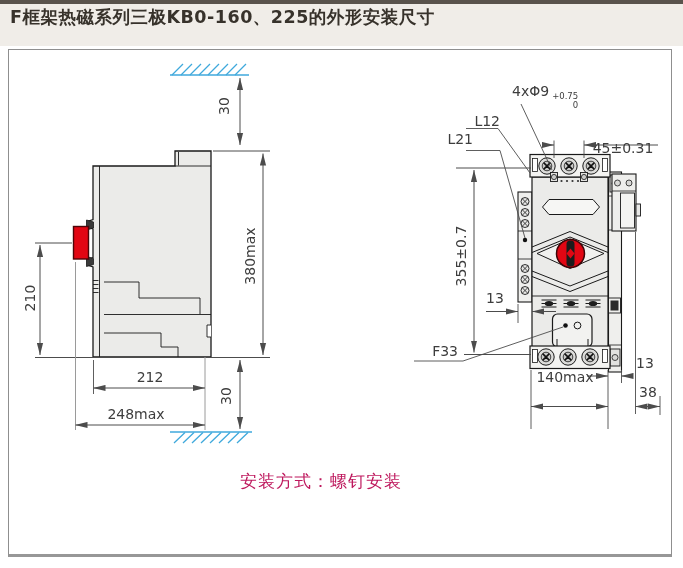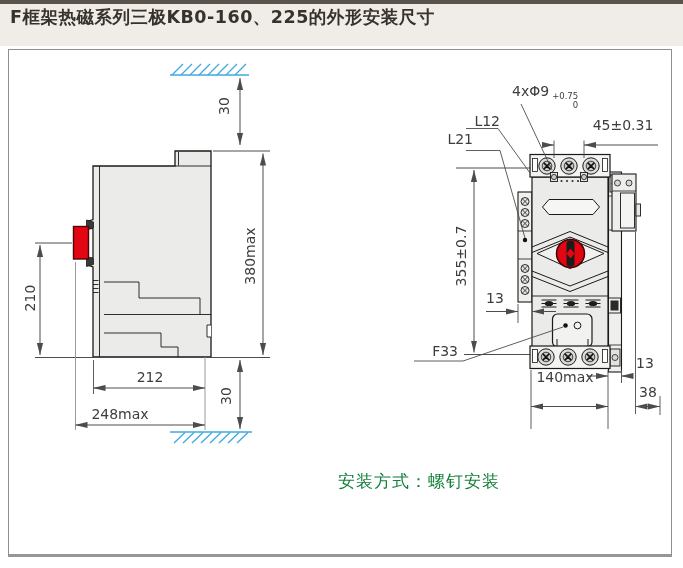--- a/index.html
+++ b/index.html
@@ -28,22 +28,22 @@
   .thin{stroke-width:.9;}
   .dim{
     position:absolute;font-size:14px;color:#3d3d3d;text-align:center;
     line-height:1.15;white-space:nowrap;
   }
   .rot{transform:rotate(-90deg);}
   .lbl-left{text-align:right;}
   .tol{display:inline-flex;flex-direction:column;font-size:8.5px;line-height:1.05;
        vertical-align:-3px;margin-left:3px;color:#3d3d3d;}
   .note{
-    position:absolute;left:240px;top:470px;width:260px;text-align:right;
-    font-size:17px;color:#15803d;letter-spacing:1px;
+    position:absolute;left:240px;top:470px;width:260px;text-align:left;
+    font-size:17px;color:#be185d;letter-spacing:1px;
   }
 </style>
 </head>
 <body>
 
 <div class="top-accent"></div>
 <header class="titlebar">
   <h1>F框架热磁系列三极KB0-160、225的外形安装尺寸</h1>
 </header>
 
@@ -269,29 +269,29 @@
       <line x1="660" y1="396" x2="660" y2="415" class="thin"></line>
       <line x1="635.5" y1="406.5" x2="660" y2="406.5" marker-start="url(#as)" marker-end="url(#ae)"></line>
     </g>
   </g>
 </svg>
 
 <span class="dim rot" style="left:206px;top:98px;width:36px">30</span>
 <span class="dim rot" style="left:216px;top:248px;width:68px">380max</span>
 <span class="dim rot" style="left:8px;top:290px;width:44px">210</span>
 <span class="dim" style="left:118px;top:369px;width:64px">212</span>
-<span class="dim" style="left:80px;top:406px;width:80px">248max</span>
+<span class="dim" style="left:96px;top:406px;width:80px">248max</span>
 <span class="dim rot" style="left:208px;top:388px;width:36px">30</span>
 
 <span class="dim lbl-left" style="left:512px;top:83px"><span>4xΦ9</span><span class="tol">
       <span>+0.75</span>
       <span>0</span>
     </span></span>
 
-<span class="dim" style="left:585px;top:117px;width:76px">45±0.31</span>
+<span class="dim" style="left:585px;top:140px;width:76px">45±0.31</span>
 <span class="dim lbl-left" style="left:464px;top:113px;width:36px">L12</span>
 <span class="dim lbl-left" style="left:437px;top:131px;width:36px">L21</span>
 <span class="dim rot" style="left:421px;top:248px;width:80px">355±0.7</span>
 <span class="dim" style="left:482px;top:290px;width:26px">13</span>
 <span class="dim lbl-left" style="left:422px;top:343px;width:36px">F33</span>
 <span class="dim" style="left:528px;top:369px;width:74px">140max</span>
 <span class="dim" style="left:632px;top:355px;width:26px">13</span>
 <span class="dim" style="left:634px;top:384px;width:28px">38</span>
 
 <div class="note">安装方式：螺钉安装</div>

